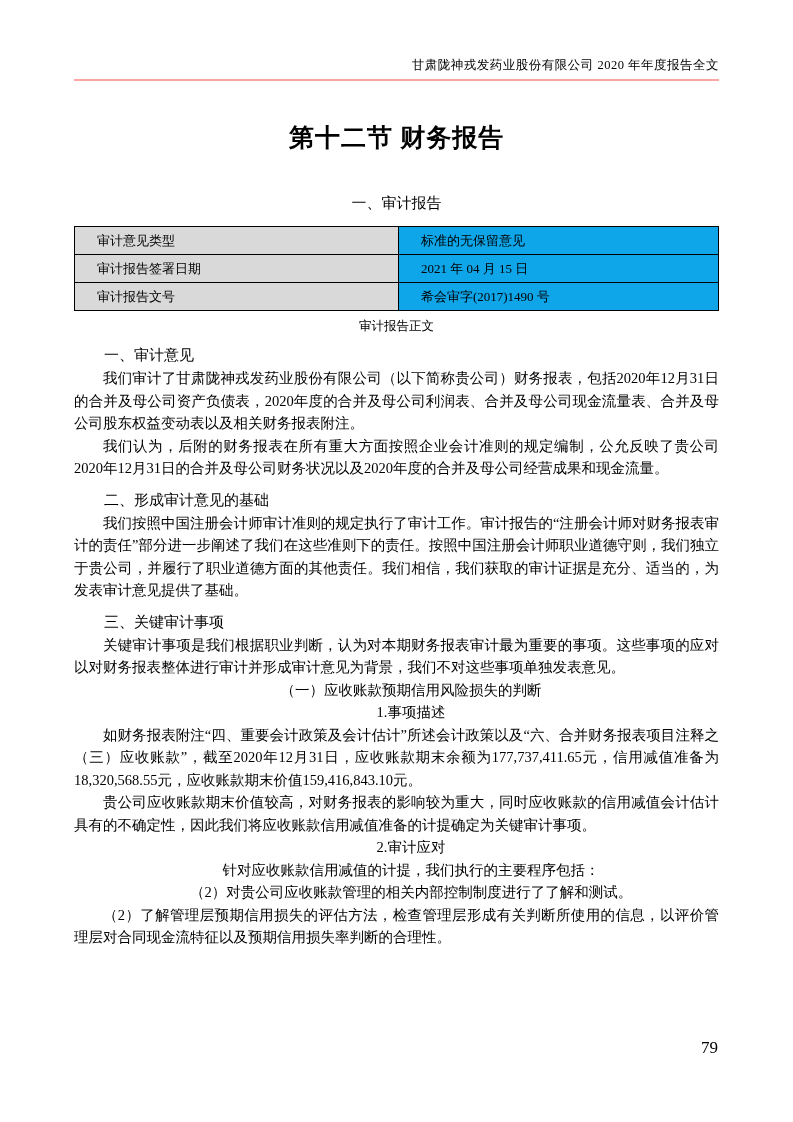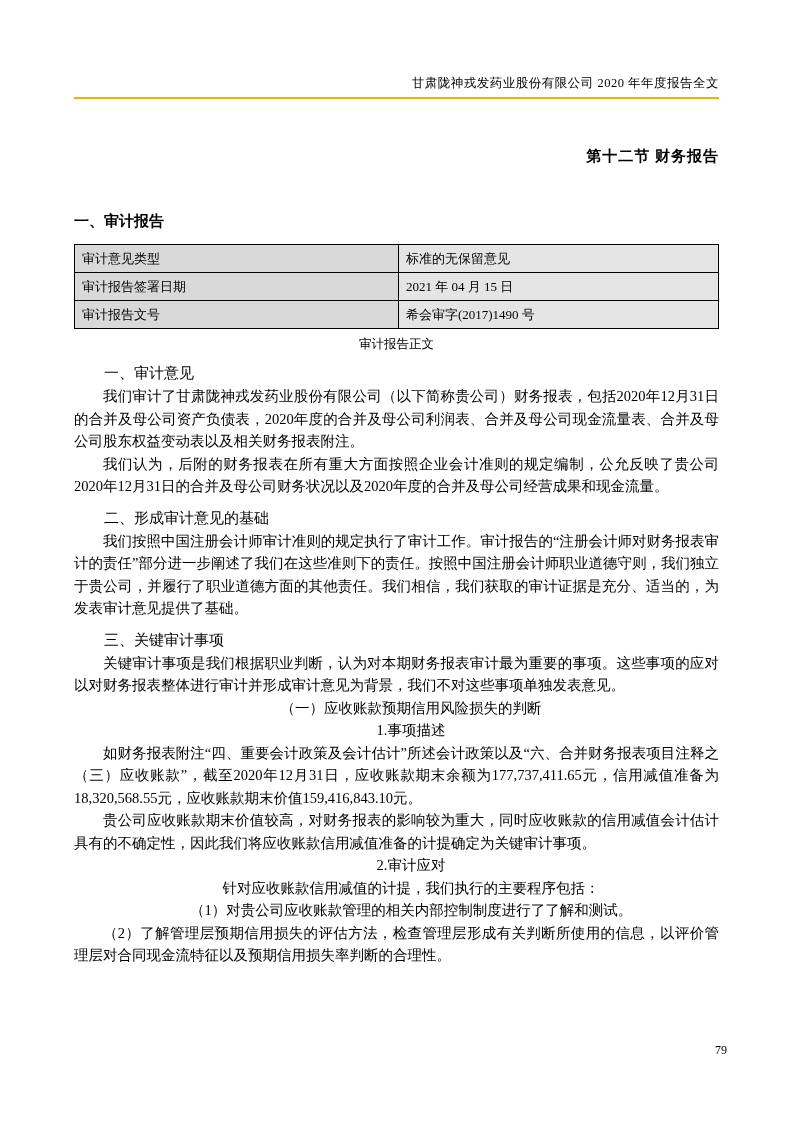--- a/index.html
+++ b/index.html
@@ -13,63 +13,64 @@
     background: #ffffff;
     color: #000;
     font-family: "Liberation Serif", "DejaVu Serif", serif;
     overflow: hidden;
   }
 
   .content { margin: 0 74px; width: 645px; }
 
   
   .header {
-    padding-top: 75px;
+    padding-top: 57px;
     text-align: right;
     font-size: 12.5px;
     line-height: 17px;
     letter-spacing: 0.5px;
-    border-bottom: 2px solid #eab308;
+    border-bottom: 2px solid #fca5a5;
     padding-bottom: 5px;
   }
 
   .doc-title {
     margin: 42px 0 0 0;
-    text-align: right;
-    font-size: 15px;
+    text-align: center;
+    font-size: 25px;
     line-height: 30px;
     font-weight: bold;
     letter-spacing: 1px;
   }
 
   .sec-top {
     margin: 40px 0 0 0;
     font-size: 15px;
     line-height: 20px;
-    font-weight: bold;
+    font-weight: normal;
+    text-align: center;
   }
 
   table.audit {
     margin-top: 13px;
     width: 100%;
     border-collapse: collapse;
     table-layout: fixed;
   }
   table.audit td {
     border: 1px solid #000;
     height: 28px;
     font-size: 13px;
-    padding: 2px 7px;
+    padding: 2px 22px;
     vertical-align: middle;
   }
   table.audit td.lbl {
     width: 50.3%;
     background: #d9d9d9;
   }
-  table.audit td.val { background: #e5e5e5; }
+  table.audit td.val { background: #0ea5e9; }
 
   .caption {
     margin-top: 7px;
     text-align: center;
     font-size: 12.5px;
     line-height: 17px;
   }
 
   .report { margin-top: 2px; }
   .report h3 {
@@ -83,23 +84,23 @@
     margin: 0;
     font-size: 14.5px;
     line-height: 22.5px;
     text-align: justify;
     text-indent: 2em;
   }
   .report p.nojust { text-align: center; }
 
   .page-number {
     position: absolute;
-    right: 66px;
+    right: 75px;
     bottom: 64px;
-    font-size: 12px;
+    font-size: 17px;
     margin-left: 29px;
   }
 </style>
 </head>
 <body>
 
 <div class="page">
 
   <div class="content">
 
@@ -139,21 +140,21 @@
       <p>我们按照中国注册会计师审计准则的规定执行了审计工作。审计报告的“注册会计师对财务报表审计的责任”部分进一步阐述了我们在这些准则下的责任。按照中国注册会计师职业道德守则，我们独立于贵公司，并履行了职业道德方面的其他责任。我们相信，我们获取的审计证据是充分、适当的，为发表审计意见提供了基础。</p>
 
       <h3>三、关键审计事项</h3>
       <p>关键审计事项是我们根据职业判断，认为对本期财务报表审计最为重要的事项。这些事项的应对以对财务报表整体进行审计并形成审计意见为背景，我们不对这些事项单独发表意见。</p>
       <p class="nojust">（一）应收账款预期信用风险损失的判断</p>
       <p class="nojust">1.事项描述</p>
       <p>如财务报表附注“四、重要会计政策及会计估计”所述会计政策以及“六、合并财务报表项目注释之（三）应收账款”，截至2020年12月31日，应收账款期末余额为177,737,411.65元，信用减值准备为18,320,568.55元，应收账款期末价值159,416,843.10元。</p>
       <p>贵公司应收账款期末价值较高，对财务报表的影响较为重大，同时应收账款的信用减值会计估计具有的不确定性，因此我们将应收账款信用减值准备的计提确定为关键审计事项。</p>
       <p class="nojust">2.审计应对</p>
       <p class="nojust">针对应收账款信用减值的计提，我们执行的主要程序包括：</p>
-      <p class="nojust">（1）对贵公司应收账款管理的相关内部控制制度进行了了解和测试。</p>
+      <p class="nojust">（2）对贵公司应收账款管理的相关内部控制制度进行了了解和测试。</p>
       <p>（2）了解管理层预期信用损失的评估方法，检查管理层形成有关判断所使用的信息，以评价管理层对合同现金流特征以及预期信用损失率判断的合理性。</p>
     </div>
 
   </div>
 
   <div class="page-number">79</div>
 
 </div>
 
 </body></html>

